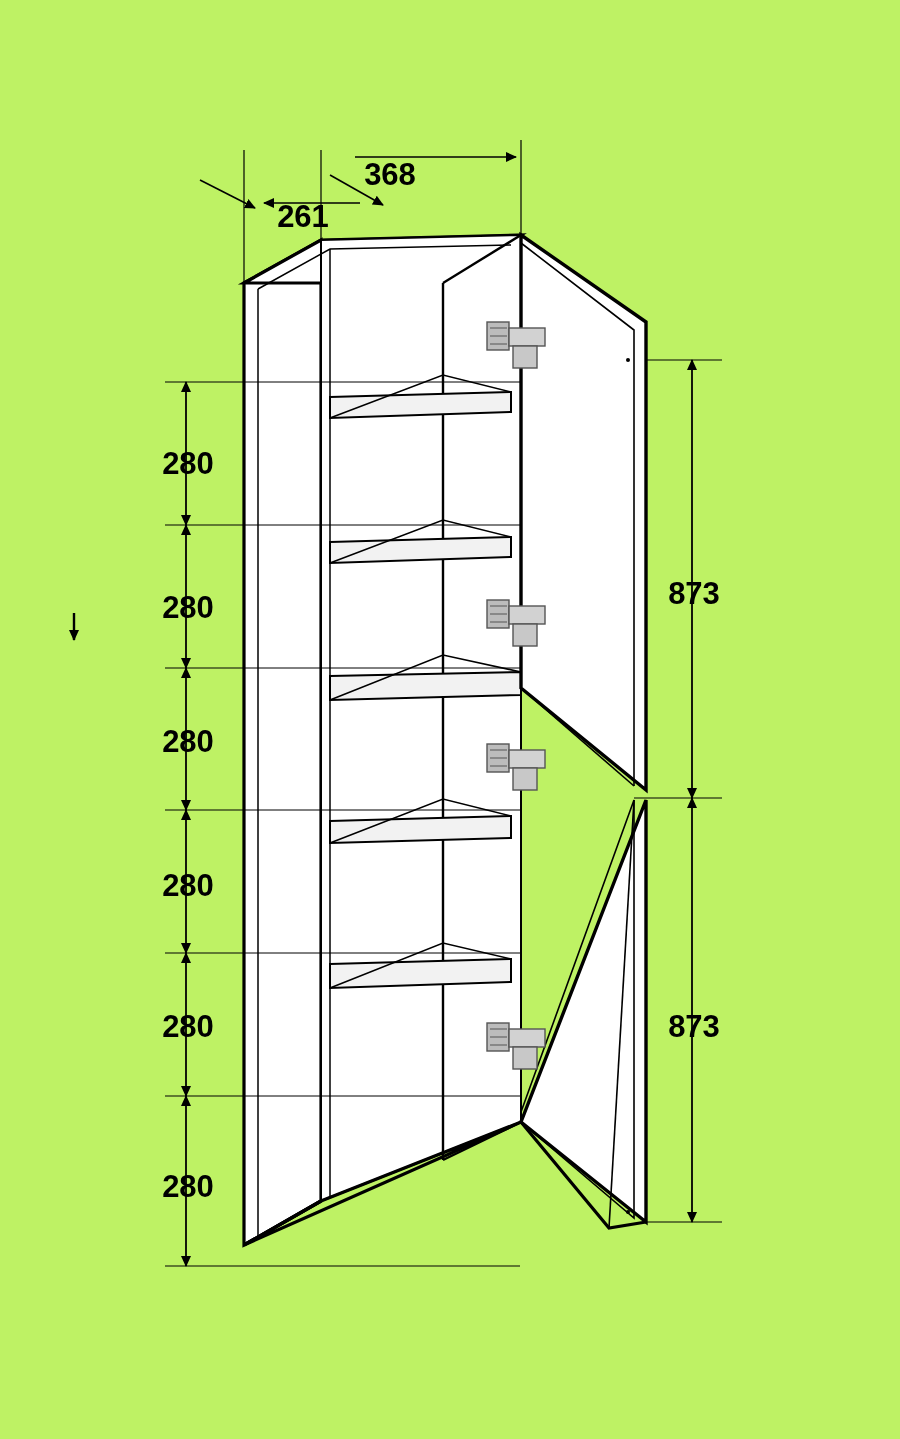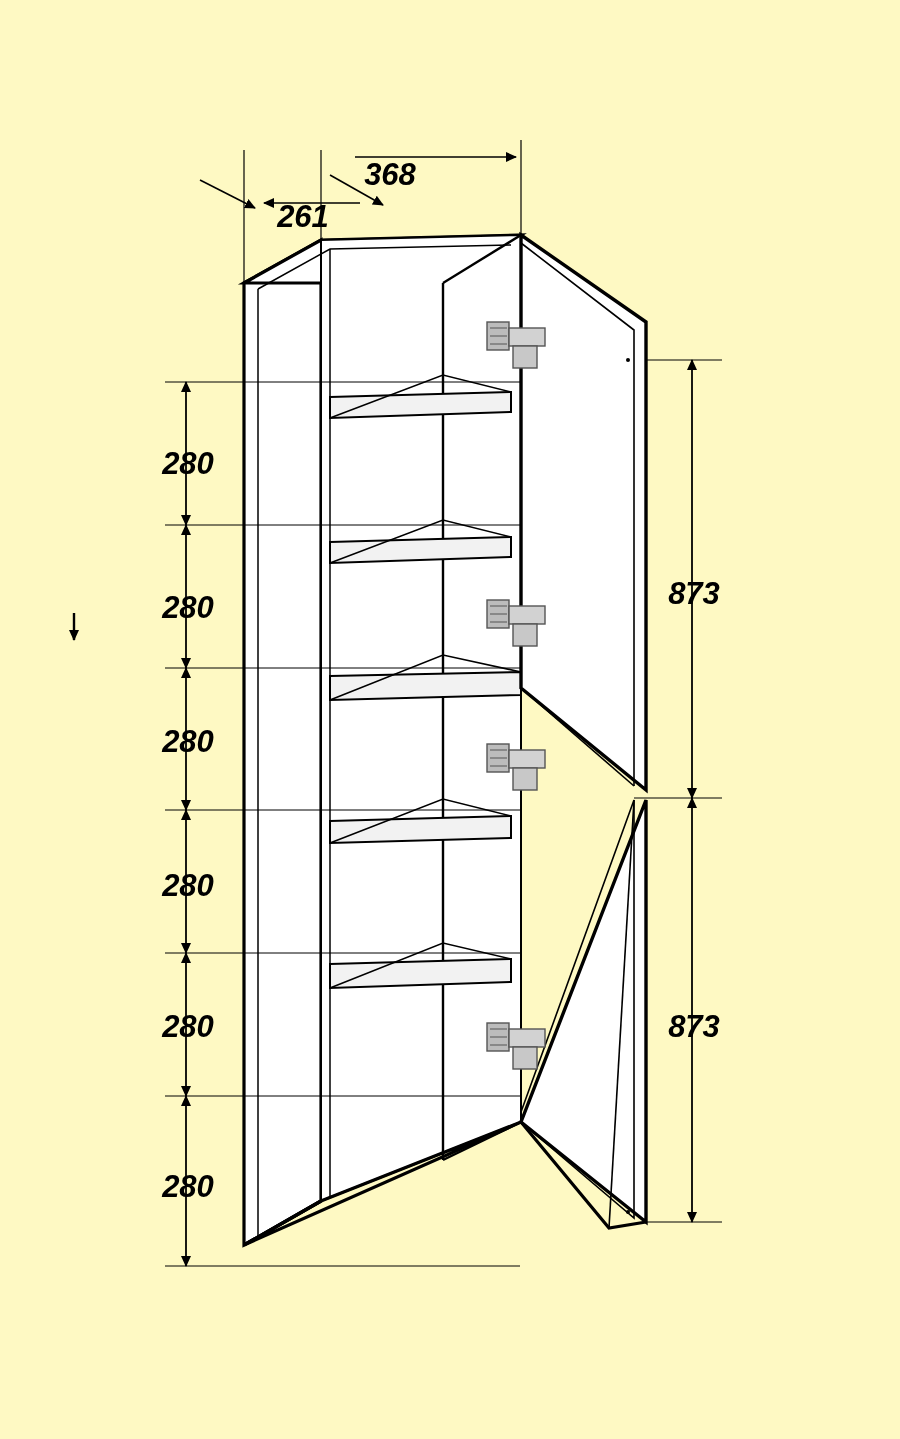--- a/index.html
+++ b/index.html
@@ -7,23 +7,22 @@
     padding: 0;
     background: #ffffff;
   }
   body {
     font-family: "Liberation Sans", sans-serif;
   }
   #page {
     position: relative;
     width: 900px;
     height: 1439px;
-    background: #fef9c3;
+    background: #bef264;
     overflow: hidden;
-    font-style: italic;
   }
   #page svg {
     position: absolute;
     top: 0;
     left: 0;
   }
   .dim-label {
     font-family: "Liberation Sans", sans-serif;
     font-size: 31px;
     font-weight: bold;

